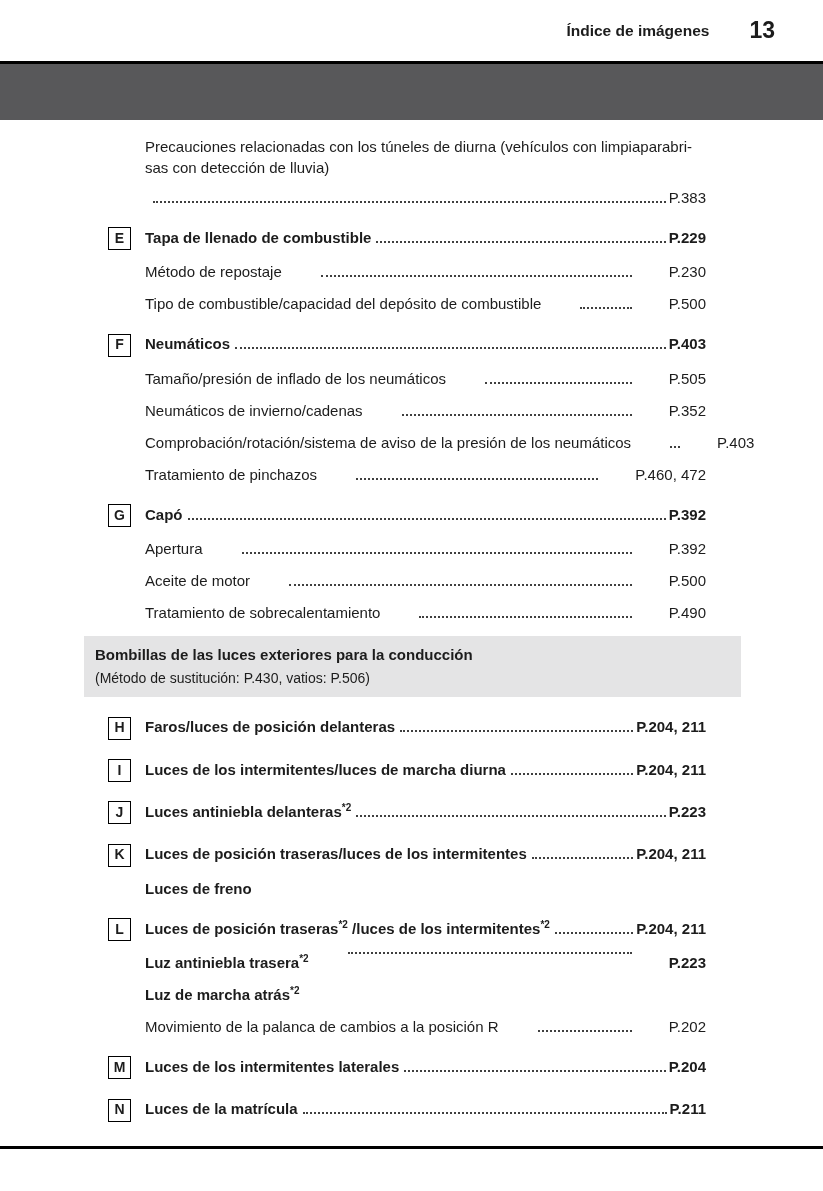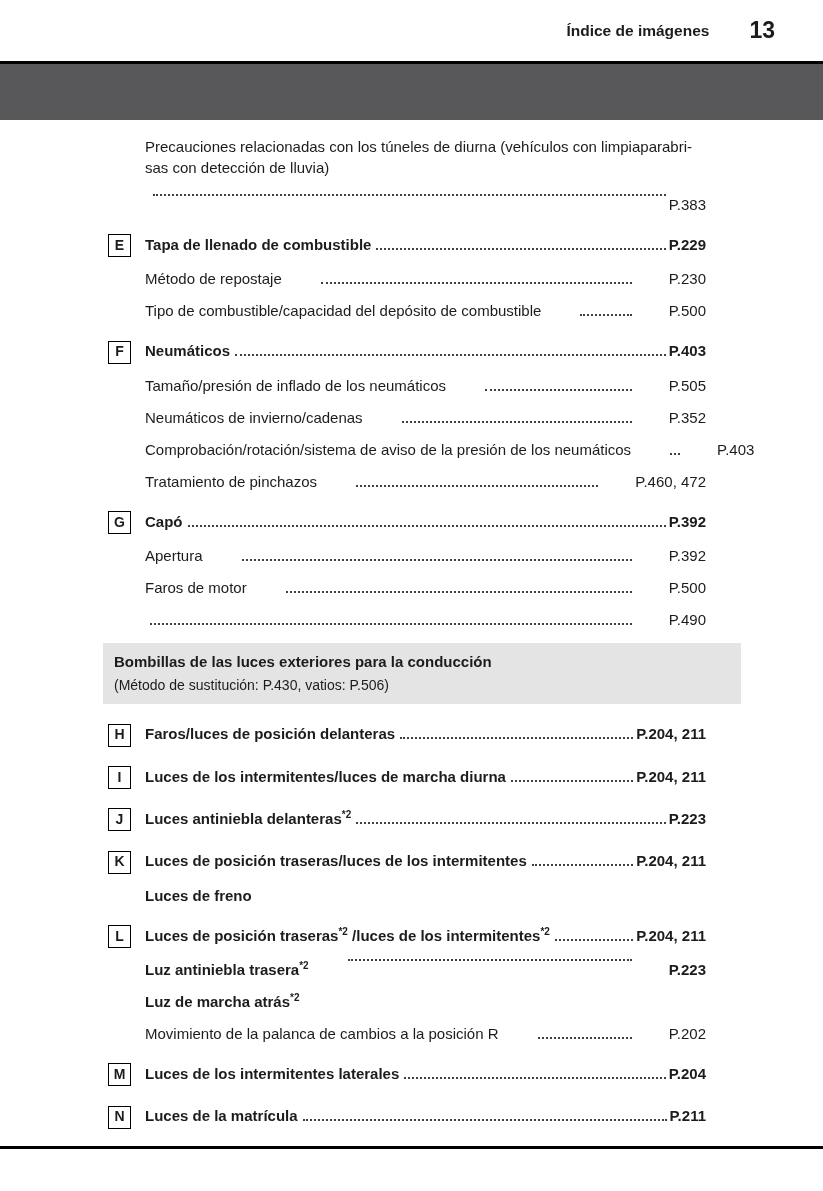--- a/index.html
+++ b/index.html
@@ -31,21 +31,21 @@
     line-height: 1.4;
   }
   .row {
     display: flex;
     align-items: baseline;
     padding-right: 35px;
   }
   .row .txt { white-space: nowrap; }
   .row-wrap { padding-left: 61px; margin-top: 4px; }
   .row-wrap .txt { white-space: normal; }
-  .row-leader { padding-left: 64px; margin-top: 16px; align-items: center; }
+  .row-leader { padding-left: 64px; margin-top: 9px; }
   .row-main { margin-top: 19px; font-weight: bold; }
   .row-sub  { margin-top: 11px; padding-left: 61px; gap: 34px; }
   .row-bold { font-weight: bold; align-items: flex-end; }
   .badge-wrap { flex: 0 0 61px; width: 61px; display: flex; padding-left: 24px; }
   .badge {
     width: 23px; height: 23px;
     border: 1.6px solid #000;
     display: inline-flex;
     align-items: center;
     justify-content: center;
@@ -58,21 +58,20 @@
     border-bottom: 2px dotted #3f3f3f;
     margin: 0 3px 2px 5px;
     align-self: baseline;
   }
   .pageref { white-space: nowrap; }
   sup { font-size: 10px; line-height: 0; }
   .band {
     background: var(--light-band, #e4e4e5);
     margin-top: 13px;
     padding: 8px 12px 9px 11px;
-    margin-left: 19px;
   }
   .band-title { font-weight: bold; font-size: 15px; }
   .band-subtitle { font-size: 14px; margin-top: 4px; }
   .footline {
     position: absolute;
     left: 0; right: 0; bottom: 42px;
     height: 3px; background: #000;
   }
 </style>
 </head>
@@ -147,25 +146,26 @@
         <span class="txt"><span>Capó</span></span>
         <span class="leader"></span>
         <span class="pageref">P.392</span>
       </div>
       <div class="row row-sub">
         <span class="txt"><span>Apertura</span></span>
         <span class="leader"></span>
         <span class="pageref">P.392</span>
       </div>
       <div class="row row-sub">
-        <span class="txt"><span>Faros de motor</span></span>
+        <span class="txt"><span>Aceite de motor</span></span>
         <span class="leader"></span>
         <span class="pageref">P.500</span>
       </div>
       <div class="row row-sub">
+        <span class="txt"><span>Tratamiento de sobrecalentamiento</span></span>
         <span class="leader"></span>
         <span class="pageref">P.490</span>
       </div>
       <div class="band">
         <div class="band-title">Bombillas de las luces exteriores para la conducción</div>
         <div class="band-subtitle">(Método de sustitución: P.430, vatios: P.506)</div>
       </div>
       <div class="row row-main">
         <span class="badge-wrap">
           <span class="badge">H</span>

